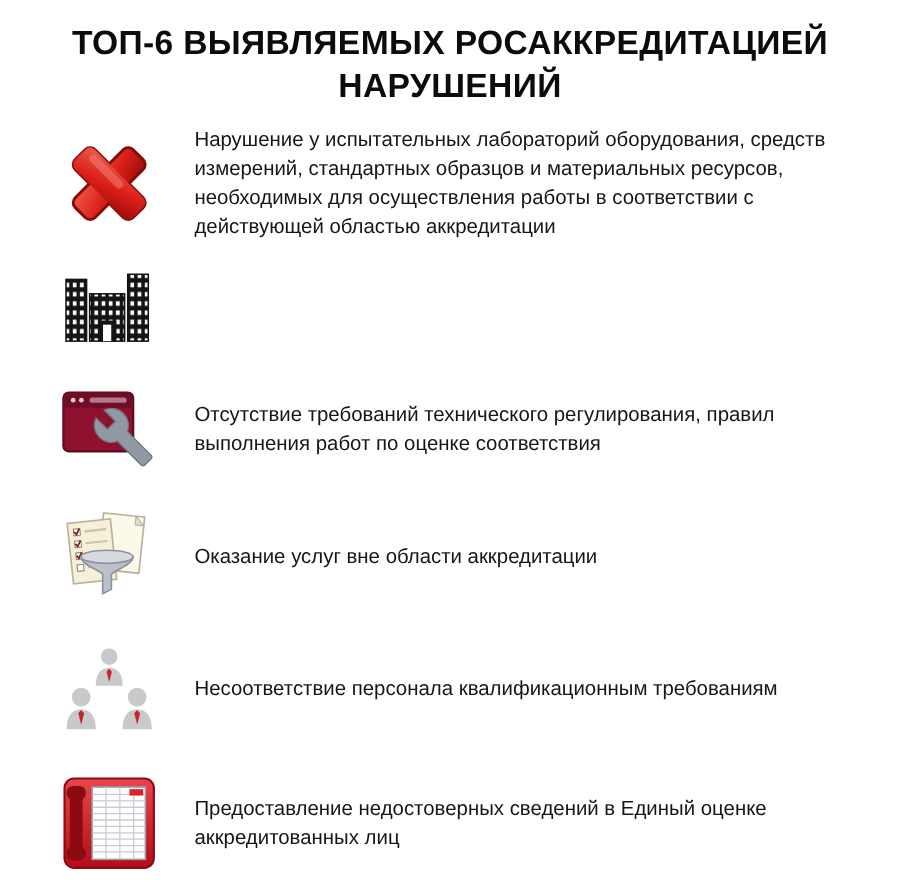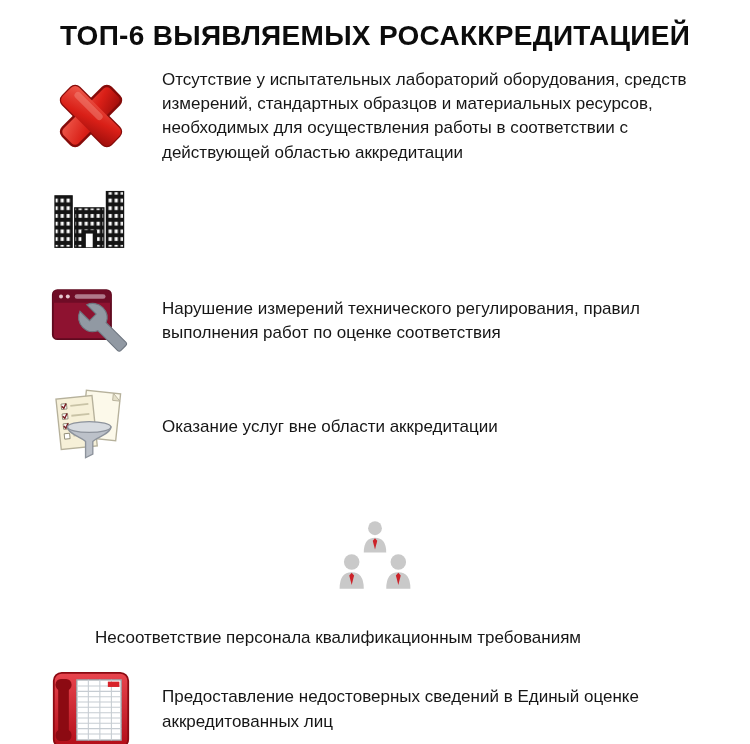--- a/index.html
+++ b/index.html
@@ -34,50 +34,51 @@
     margin: 0;
     font-size: 17px;
     line-height: 1.42;
     width: 560px;
     color: #161616;
   }
   .r1 { min-height: 100px; }
   .r2 { min-height: 94px; }
   .r3 { min-height: 98px; }
   .r4 { min-height: 102px; align-items: center; }
-  .r5 { min-height: 106px; flex-direction: column; }
+  .r5 { min-height: 106px; }
   .r6 { min-height: 106px; }
   .row + .row { margin-top: 6px; }
 </style>
 </head>
 <body>
 
 <div class="poster">
 
   <h1 class="title">
     <span>ТОП-6 ВЫЯВЛЯЕМЫХ РОСАККРЕДИТАЦИЕЙ</span>
+    <span>НАРУШЕНИЙ</span>
   </h1>
 
   <div class="row r1">
     <div class="icon-cell">
       <svg viewBox="0 0 80 80" width="78" height="78" aria-hidden="true">
         <defs>
           <linearGradient id="crossGrad" x1="0" y1="0" x2="1" y2="1">
             <stop offset="0" stop-color="#ef5a4c"></stop>
             <stop offset="0.55" stop-color="#d91f17"></stop>
             <stop offset="1" stop-color="#9c0d0b"></stop>
           </linearGradient>
         </defs>
         <rect x="5" y="28" width="70" height="24" rx="6" transform="rotate(45 40 40)" fill="url(#crossGrad)" stroke="#850b09" stroke-width="2.5"></rect>
         <rect x="5" y="28" width="70" height="24" rx="6" transform="rotate(-45 40 40)" fill="url(#crossGrad)" stroke="#850b09" stroke-width="2.5"></rect>
         <rect x="5" y="28" width="70" height="24" rx="6" transform="rotate(45 40 40)" fill="url(#crossGrad)"></rect>
         <rect x="12" y="31" width="38" height="7" rx="3.5" transform="rotate(45 40 40)" fill="#f58d80" opacity="0.45"></rect>
       </svg>
     </div>
-    <p class="item-text">Отсутствие у испытательных лабораторий оборудования, средств измерений, стандартных образцов и материальных ресурсов, необходимых для осуществления работы в соответствии с действующей областью аккредитации</p>
+    <p class="item-text">Нарушение у испытательных лабораторий оборудования, средств измерений, стандартных образцов и материальных ресурсов, необходимых для осуществления работы в соответствии с действующей областью аккредитации</p>
   </div>
 
   <div class="row r2">
     <div class="icon-cell">
       <svg viewBox="0 0 88 70" width="76" height="60" aria-hidden="true">
         <defs>
           <pattern id="bwin" width="7" height="9" patternUnits="userSpaceOnUse">
             <rect width="7" height="9" fill="#141414"></rect>
             <rect x="1.6" y="2.2" width="3.6" height="4.4" fill="#ffffff"></rect>
           </pattern>
@@ -97,21 +98,21 @@
         <rect x="2" y="2" width="64" height="54" rx="5" fill="#8e1230" stroke="#5f0a1f" stroke-width="2"></rect>
         <path d="M7 2 h54 a5 5 0 0 1 5 5 v9 H2 V7 a5 5 0 0 1 5 -5 z" fill="#6f0c26"></path>
         <circle cx="11" cy="9" r="2.2" fill="#e6c6cf"></circle>
         <circle cx="18.5" cy="9" r="2.2" fill="#e6c6cf"></circle>
         <rect x="26" y="6.5" width="34" height="5" rx="2.5" fill="#b0798b"></rect>
         <g transform="translate(28,14) scale(2.4)">
           <path d="M22.7 19l-9.1-9.1c.9-2.3.4-5-1.5-6.9-2-2-5-2.4-7.4-1.3L9 6 6 9 1.6 4.7C.4 7.1.9 10.1 2.9 12.1c1.9 1.9 4.6 2.4 6.9 1.5l9.1 9.1c.4.4 1 .4 1.4 0l2.3-2.3c.5-.4.5-1.1.1-1.4z" fill="#9199a3" stroke="#6e7680" stroke-width="0.5"></path>
         </g>
       </svg>
     </div>
-    <p class="item-text">Нарушение измерений технического регулирования, правил выполнения работ по оценке соответствия</p>
+    <p class="item-text">Отсутствие требований технического регулирования, правил выполнения работ по оценке соответствия</p>
   </div>
 
   <div class="row r4">
     <div class="icon-cell">
       <svg viewBox="0 0 88 84" width="80" height="76" aria-hidden="true">
         <g transform="rotate(6 52 30)">
           <rect x="36" y="3" width="38" height="52" fill="#fcf9ea" stroke="#b6b19b" stroke-width="1.5"></rect>
           <path d="M66 3 l8 8 h-8 z" fill="#e4dfc8" stroke="#b6b19b" stroke-width="1"></path>
         </g>
         <g transform="rotate(-6 28 36)">

